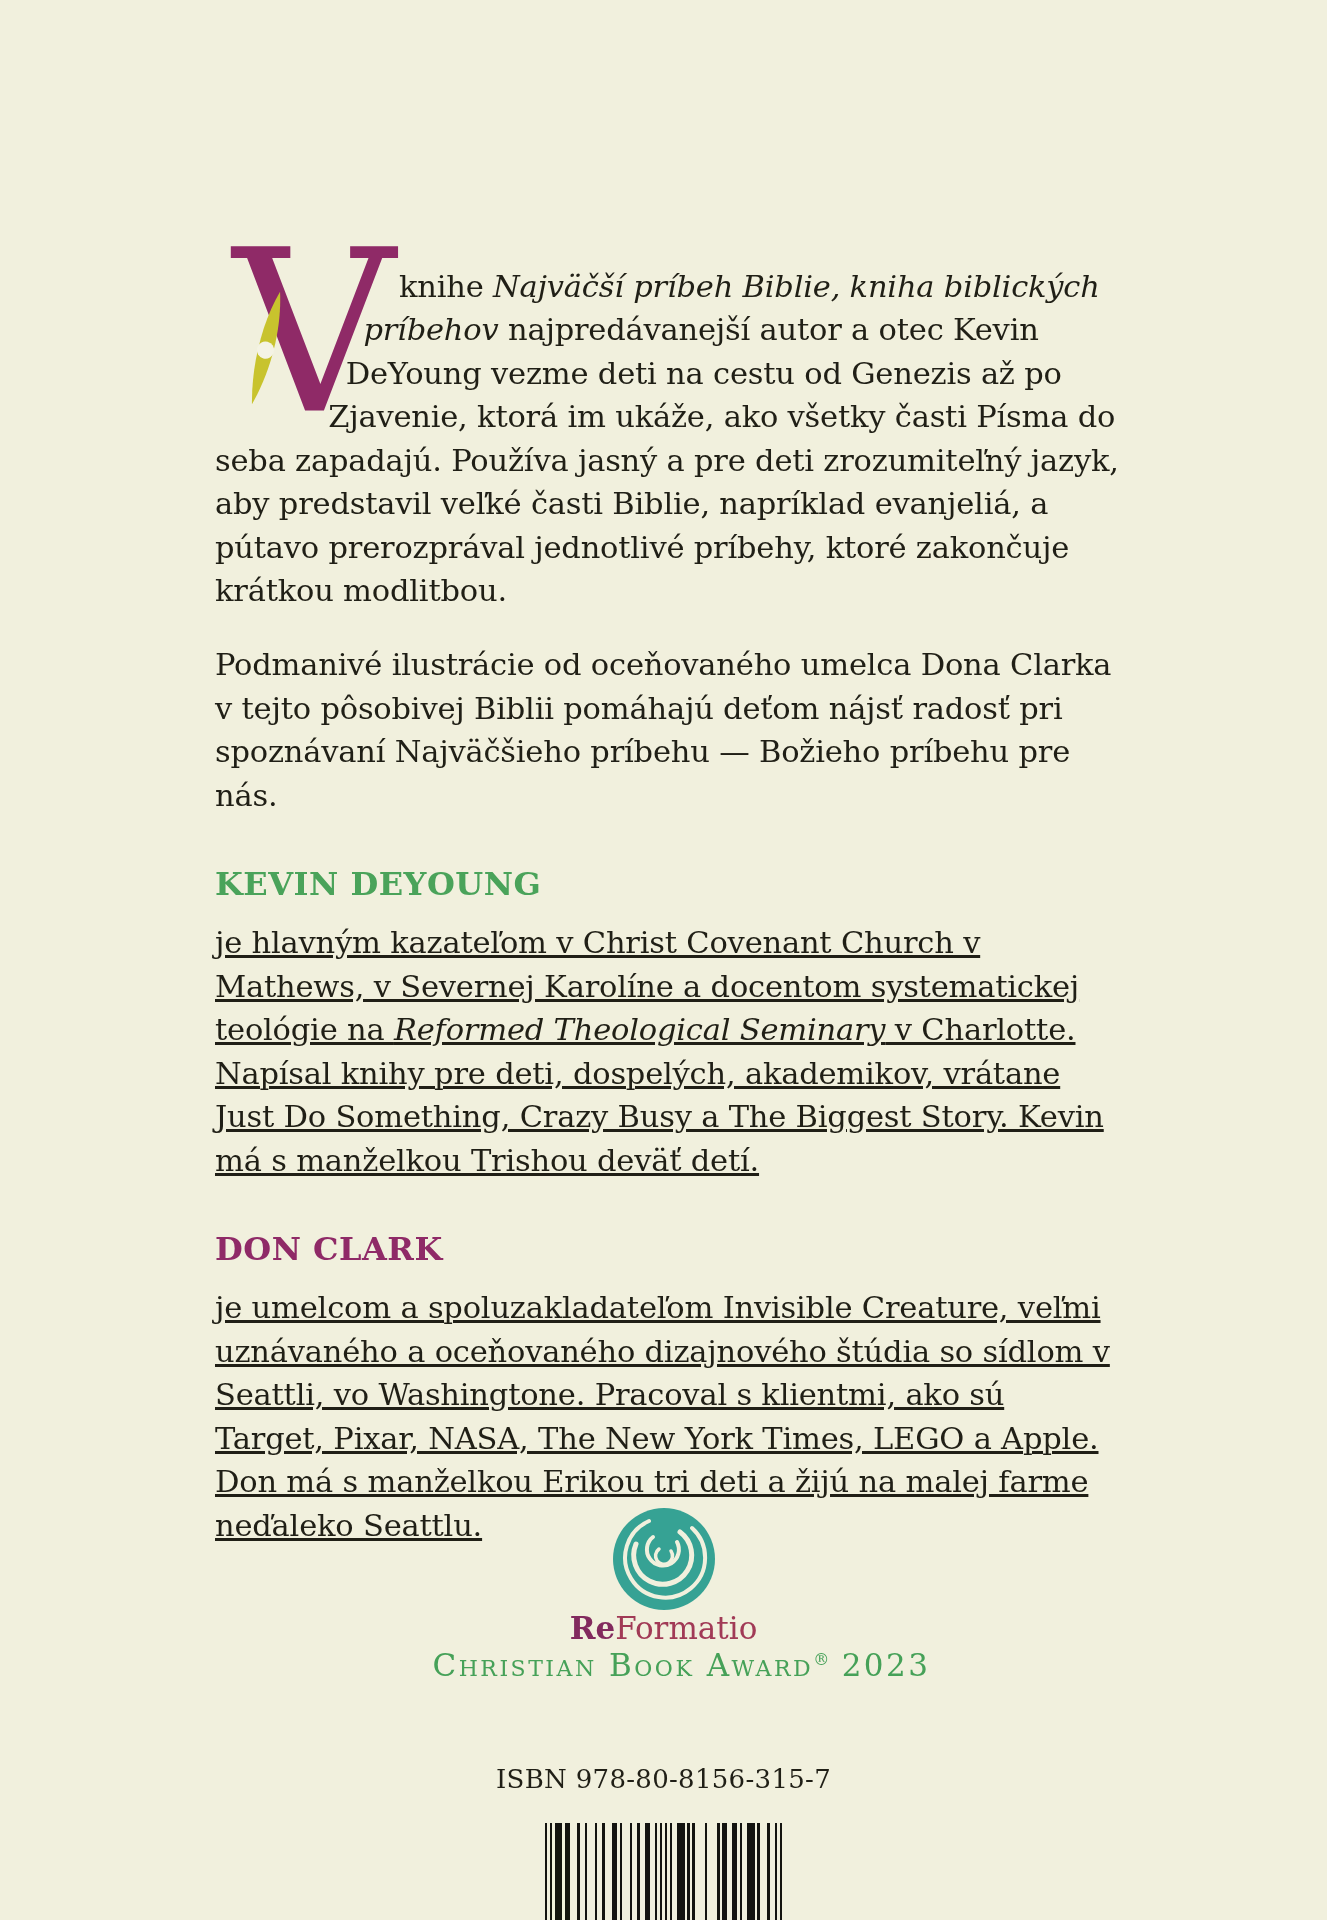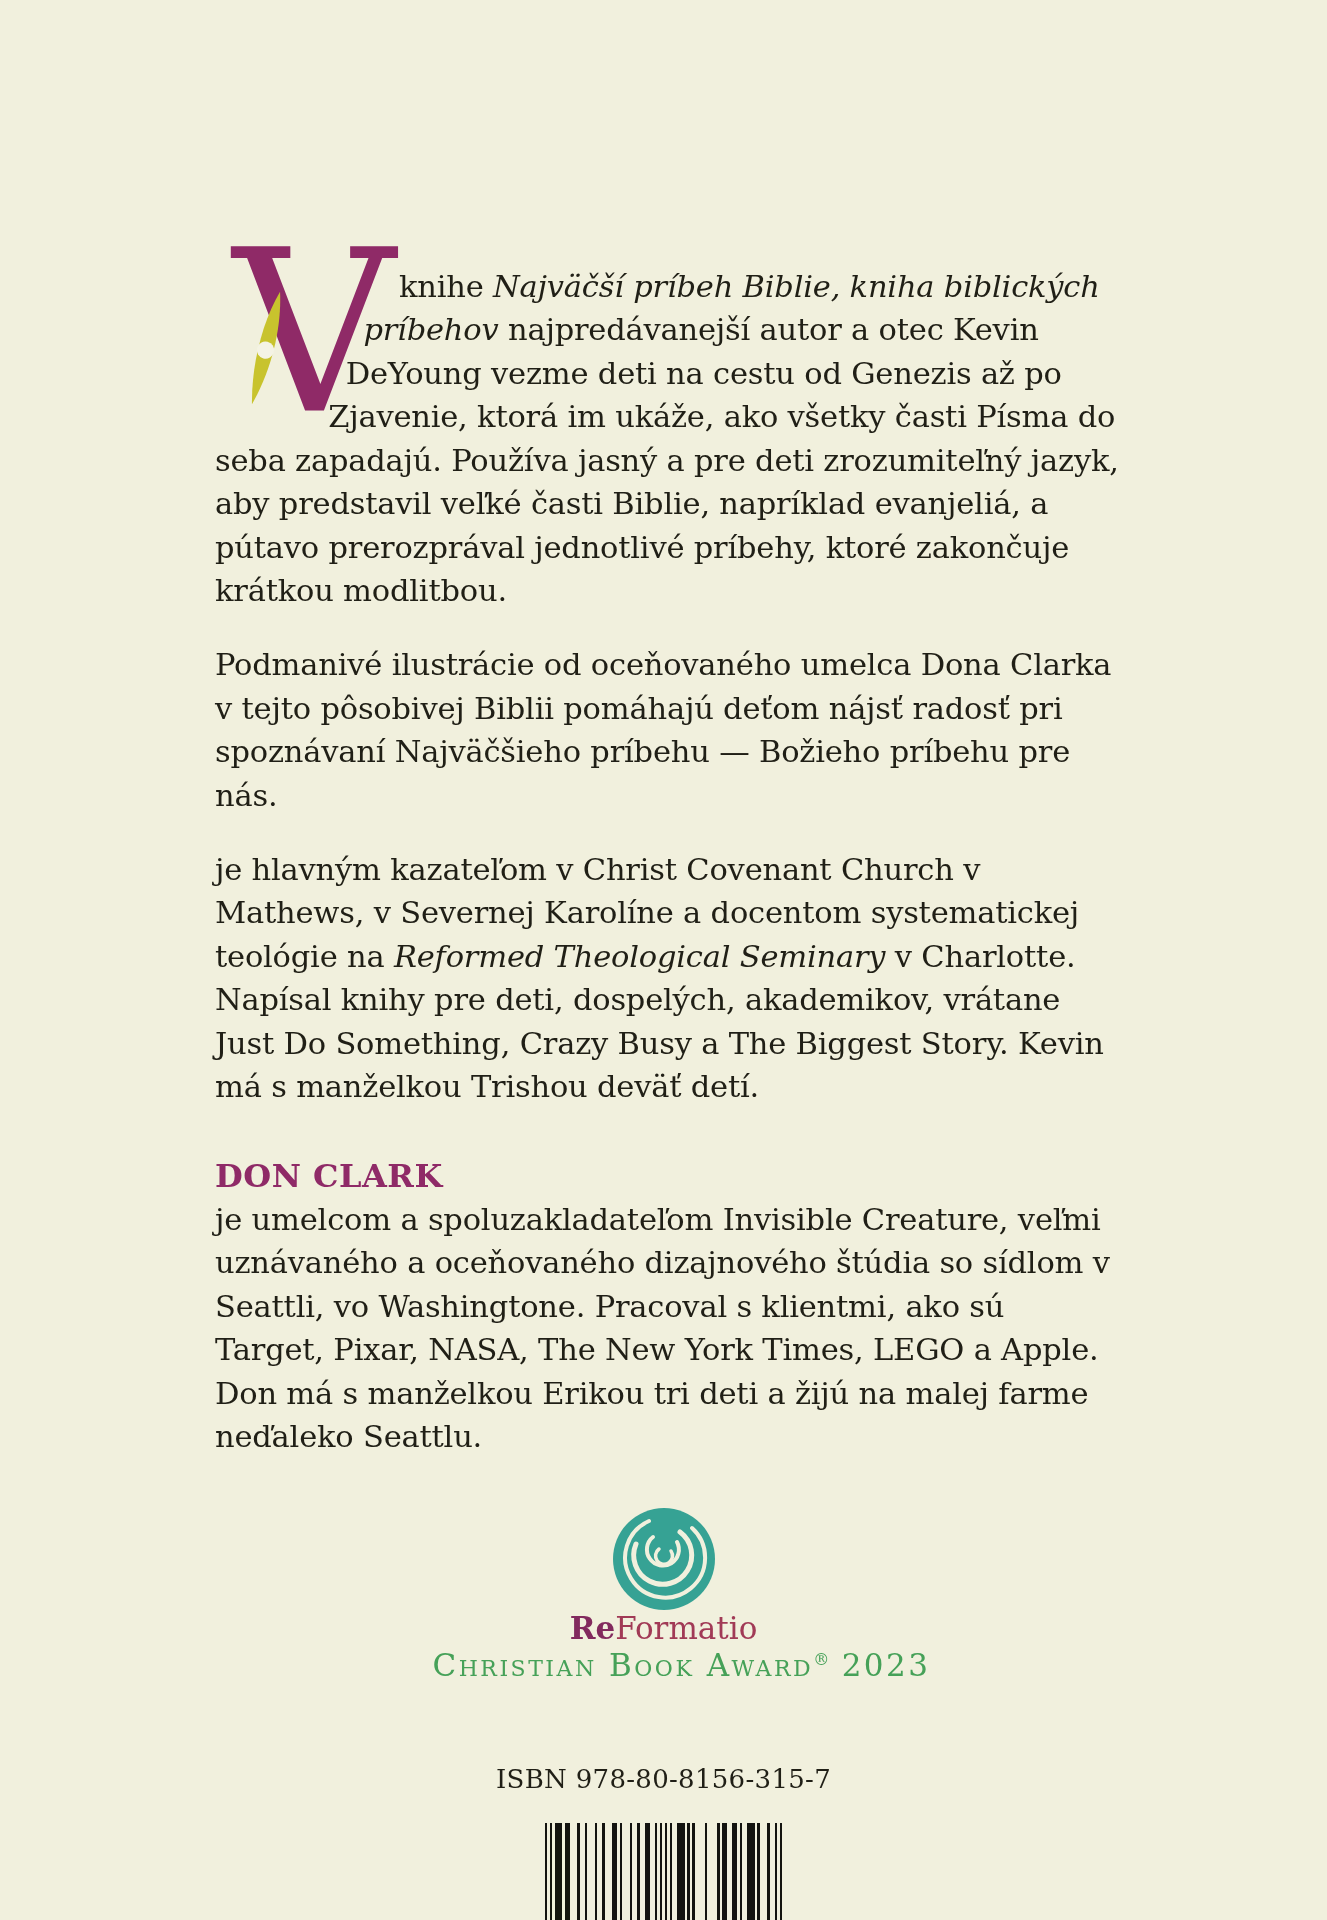--- a/index.html
+++ b/index.html
@@ -35,21 +35,21 @@
   }
   .intro { text-indent:22px; }
   .para2 { margin-top:22px; }
   .author-head {
     margin-top:47px;
     font-size:32px; line-height:40px;
     font-weight:bold; letter-spacing:0.5px;
   }
   .head-green  { color:#4aa35a; }
   .head-purple { color:#8f2a67; }
-  .bio { margin-top:2px; }
+  .bio { margin-top:17px;text-decoration:underline; }
   
   .logo-wrap { position:absolute; top:1508px; left:0; width:100%; text-align:center; }
   .pubname   { position:absolute; top:1610px; left:0; width:100%; text-align:center;
                font-size:31px; line-height:36px; }
   .pubname .re   { font-weight:bold; color:#822a5e;text-align:center; }
   .pubname .rest { color:#a13a56;margin-top:23px; }
   .award {
     position:absolute; top:1642px; left:0; width:100%; text-align:center;
     font-variant:small-caps; color:#46a158;
     font-size:31px; line-height:36px; letter-spacing:2.5px;padding-left:18px;
@@ -78,20 +78,21 @@
         <span class="v">V</span>
         <svg class="leaf" viewBox="0 0 40 110" aria-hidden="true">
           <path d="M20 0 C29 30 31 70 20 110 C10 72 11 30 20 0 Z" fill="#c8c32d"></path>
           <circle cx="20" cy="57" r="8.2" fill="#f4f3e4"></circle>
         </svg>
       </span><span><span>knihe </span><span class="it">Najväčší príbeh Biblie, kniha biblických príbehov</span><span> najpredávanejší autor a otec Kevin DeYoung vezme deti na cestu od Genezis až po Zjavenie, ktorá im ukáže, ako všetky časti Písma do seba zapadajú. Používa jasný a pre deti zrozumiteľný jazyk, aby predstavil veľké časti Biblie, napríklad evanjeliá, a pútavo prerozprával jednotlivé príbehy, ktoré zakončuje krátkou modlitbou.</span></span>
     </p>
 
     <p class="para2">Podmanivé ilustrácie od oceňovaného umelca Dona Clarka v tejto pôsobivej Biblii pomáhajú deťom nájsť radosť pri spoznávaní Najväčšieho príbehu — Božieho príbehu pre nás.</p>
 
+    <div class="author-head head-green">KEVIN DEYOUNG</div>
     <p class="bio"><span>je hlavným kazateľom v Christ Covenant Church v Mathews, v Severnej Karolíne a docentom systematickej teológie na </span><span class="it">Reformed Theological Seminary</span><span> v Charlotte. Napísal knihy pre deti, dospelých, akademikov, vrátane Just Do Something, Crazy Busy a The Biggest Story. Kevin má s manželkou Trishou deväť detí.</span></p>
 
     <div class="author-head head-purple">DON CLARK</div>
     <p class="bio"><span>je umelcom a spoluzakladateľom Invisible Creature, veľmi uznávaného a oceňovaného dizajnového štúdia so sídlom v Seattli, vo Washingtone. Pracoval s klientmi, ako sú Target, Pixar, NASA, The New York Times, LEGO a Apple. Don má s manželkou Erikou tri deti a žijú na malej farme neďaleko Seattlu.</span></p>
 
   </div>
 
   <div class="logo-wrap">
     <svg width="102" height="102" viewBox="0 0 102 102" aria-hidden="true">
       <circle cx="51" cy="51" r="51" fill="#36a294"></circle>

